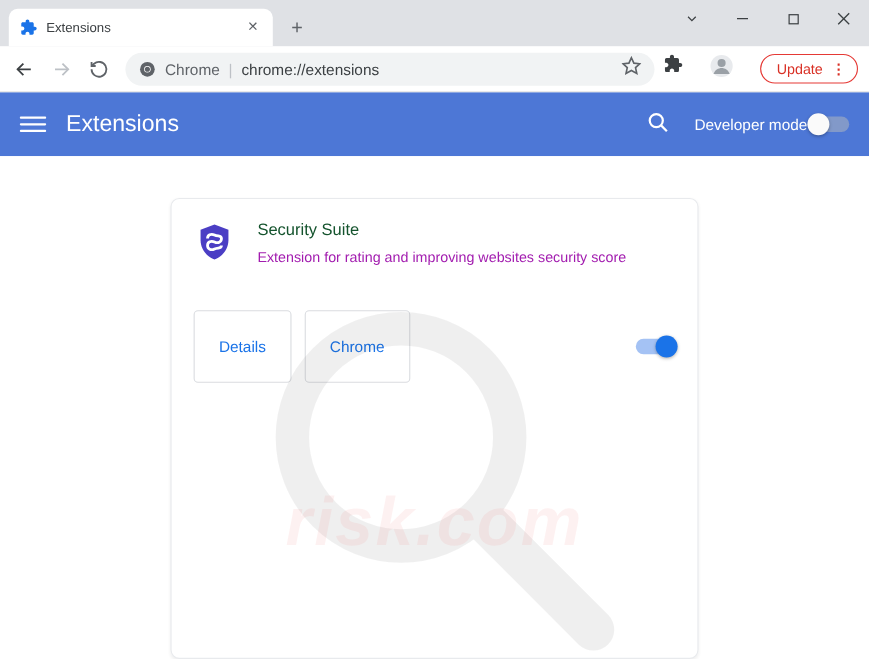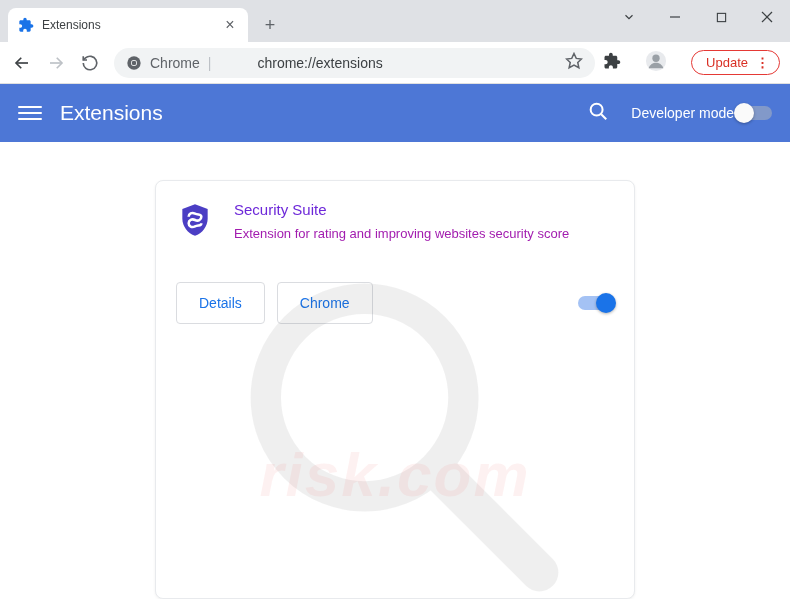--- a/index.html
+++ b/index.html
@@ -18,47 +18,47 @@
     .tab-close { width: 16px; height: 16px; color: #5f6368; display: flex; align-items: center; justify-content: center; font-size: 16px; }
     .new-tab { width: 28px; height: 28px; display: flex; align-items: center; justify-content: center; margin-left: 8px; margin-bottom: 3px; color: #5f6368; font-size: 18px; }
     
     
     .toolbar { height: 42px; background: #fff; border-bottom: 1px solid #e0e0e0; display: flex; align-items: center; padding: 0 6px; gap: 2px; }
     .nav-btn { width: 32px; height: 32px; display: flex; align-items: center; justify-content: center; border-radius: 50%; color: #5f6368; }
     .nav-btn.disabled { color: #bdc1c6; }
     .omnibox { flex: 1; height: 30px; background: #f1f3f4; border-radius: 15px; display: flex; align-items: center; padding: 0 12px; margin: 0 6px; }
     .site-info { display: flex; align-items: center; gap: 8px; color: #5f6368; font-size: 14px; }
     .site-info .sep { color: #bdc1c6; }
-    .url-path { color: #3c4043; margin-left: 38px; }
+    .url-path { color: #3c4043; }
     .omni-star { margin-left: auto; color: #5f6368; }
-    .toolbar-right { display: flex; align-items: center; gap: 24px; padding-right: 4px; }
+    .toolbar-right { display: flex; gap: 24px; padding-right: 4px; }
     .update-btn { border: 1px solid #e53935; border-radius: 16px; padding: 4px 12px 4px 14px; display: flex; align-items: center; gap: 8px; color: #d93025; font-size: 13px; }
     .update-dots { letter-spacing: -2px; color: #d93025; font-weight: bold; }
     
     
     .ext-header { height: 58px; background: #4d77d6; display: flex; align-items: center; padding: 0 18px; color: #fff; }
     .hamburger { width: 24px; height: 24px; display: flex; flex-direction: column; justify-content: center; gap: 4px; margin-right: 18px; }
     .hamburger span { height: 2px; background: #fff; border-radius: 1px; }
     .ext-title { font-size: 21px; font-weight: 400; flex: 1; }
     .ext-search { margin-right: 22px; }
     .dev-mode-label { font-size: 14px; margin-right: 2px; }
     .dev-toggle { width: 36px; height: 14px; background: #8299c9; border-radius: 7px; position: relative; }
     .dev-toggle::after { content: ''; position: absolute; width: 20px; height: 20px; background: #fafafa; border-radius: 50%; top: -3px; left: -2px; box-shadow: 0 1px 3px rgba(0,0,0,0.3); }
     
     
     .content { flex: 1; background: #fff; padding: 38px 0 0 0; display: flex; justify-content: center; position: relative; }
     
     .card { width: 480px; background: #fff; border: 1px solid #e8eaed; border-radius: 8px; box-shadow: 0 1px 3px rgba(0,0,0,0.06); padding: 20px; }
     .card-top { display: flex; gap: 20px; margin-bottom: 38px; }
     .ext-icon { width: 38px; height: 38px; display: flex; align-items: center; justify-content: center; flex-shrink: 0; }
     .card-info { flex: 1; }
-    .ext-name { font-size: 15px; color: #6d28d9; margin-bottom: 6px; }
+    .ext-name { font-size: 15px; color: #14532d; margin-bottom: 6px; }
     .ext-desc { font-size: 13px; color: #a21caf; line-height: 1.5; }
     .card-actions { display: flex; align-items: center; gap: 12px; }
-    .action-btn { border: 1px solid #dadce0; background: #fff; border-radius: 4px; padding: 12px 22px; font-size: 14px; color: #1a73e8; cursor: pointer; }
+    .action-btn { border: 1px solid #dadce0; background: #fff; border-radius: 4px; padding: 24px 22px; font-size: 14px; color: #1a73e8; cursor: pointer; }
     .spacer { flex: 1; }
     .ext-toggle { width: 36px; height: 14px; background: #a4c2f4; border-radius: 7px; position: relative; }
     .ext-toggle::after { content: ''; position: absolute; width: 20px; height: 20px; background: #1a73e8; border-radius: 50%; top: -3px; right: -2px; box-shadow: 0 1px 3px rgba(0,0,0,0.3); }
     
     
     .watermark { position: absolute; top: 50%; left: 50%; transform: translate(-50%, -35%); pointer-events: none; opacity: 0.07; }
     .watermark-text { position: absolute; top: 65%; left: 50%; transform: translate(-50%, 0); font-size: 62px; font-style: italic; font-weight: bold; color: #ef4444; opacity: 0.07; white-space: nowrap; letter-spacing: 2px; pointer-events: none; }
   </style>
 </head>
 <body>

